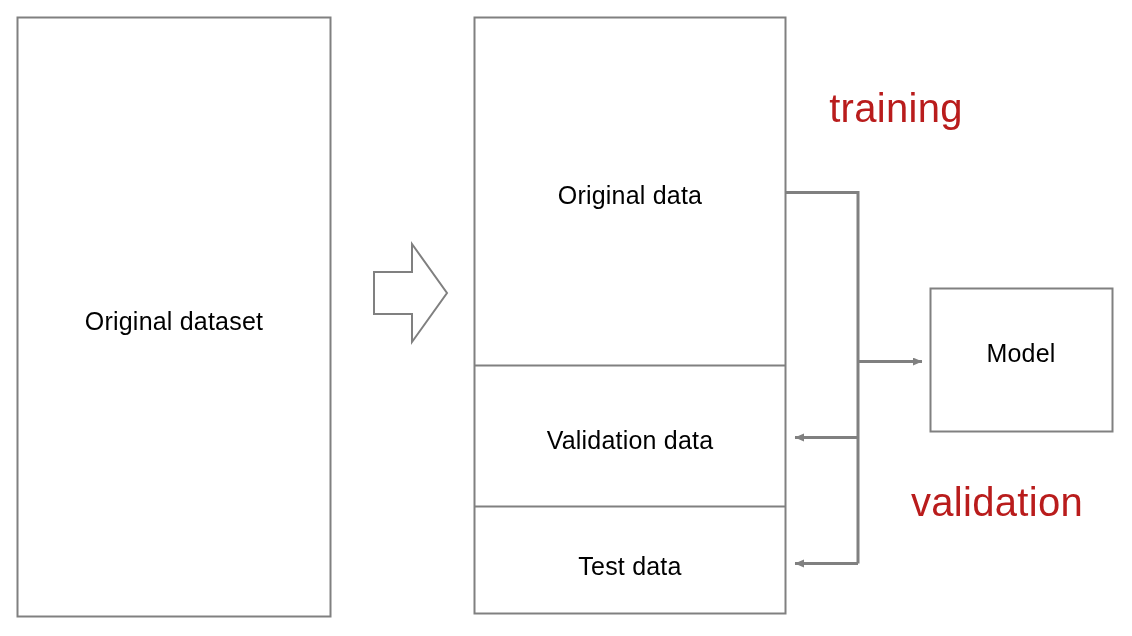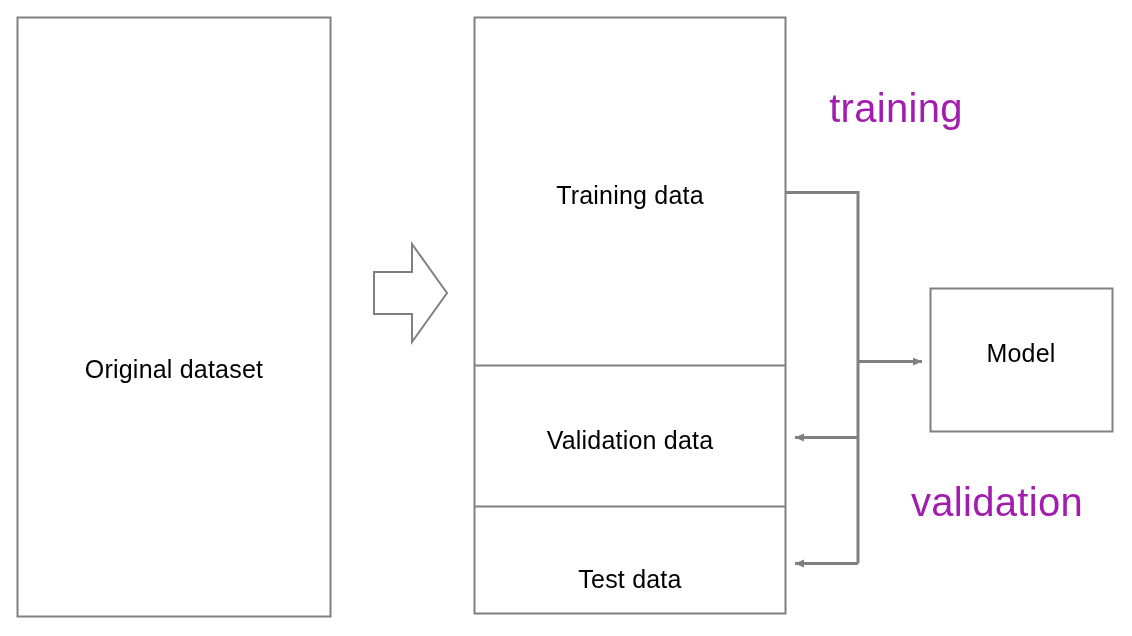--- a/index.html
+++ b/index.html
@@ -30,21 +30,21 @@
     font-family: "Liberation Sans", sans-serif;
     font-size: 25px;
     line-height: 1;
     white-space: nowrap;
     text-align: center;
     transform: translate(-50%, -50%);
     letter-spacing: 0.2px;
   }
   .flow-label {
     position: absolute;
-    color: #a21caf;
+    color: #b91c1c;
     font-family: "Liberation Sans", sans-serif;
     font-size: 40px;
     line-height: 1;
     white-space: nowrap;
     transform: translate(-50%, -50%);
     letter-spacing: 0.3px;
   }
   .hit {
     position: absolute;
   }
@@ -78,27 +78,27 @@
 
     <line x1="858" y1="361.5" x2="922" y2="361.5" stroke="#808080" stroke-width="3" marker-end="url(#arrow-right)"></line>
 
     <line x1="858" y1="437.5" x2="795" y2="437.5" stroke="#808080" stroke-width="3" marker-end="url(#arrow-left)"></line>
 
     <line x1="858" y1="563.5" x2="795" y2="563.5" stroke="#808080" stroke-width="3" marker-end="url(#arrow-left)"></line>
 
     <rect x="930.5" y="288.5" width="182" height="143" fill="#ffffff" stroke="#808080" stroke-width="2"></rect>
   </svg>
 
-  <div class="box-label" style="left:174px; top:321px;margin-top:48px;">Original dataset</div>
+  <div class="box-label" style="left:174px; top:321px;">Original dataset</div>
 
-  <div class="box-label" style="left:630px; top:195px;">Training data</div>
+  <div class="box-label" style="left:630px; top:195px;">Original data</div>
 
   <div class="box-label" style="left:630px; top:440px;">Validation data</div>
 
-  <div class="box-label" style="left:630px; top:579px;">Test data</div>
+  <div class="box-label" style="left:630px; top:566px;">Test data</div>
 
   <div class="box-label" style="left:1021px; top:353px;">Model</div>
 
   <div class="flow-label" style="left:896px; top:108px;">training</div>
 
   <div class="flow-label" style="left:997px; top:502px;">validation</div>
 
   <div class="hit" style="left:17px; top:17px; width:315px; height:601px;"></div>
   <div class="hit" style="left:474px; top:17px; width:313px; height:349px;"></div>
   <div class="hit" style="left:474px; top:366px; width:313px; height:141px;"></div>

